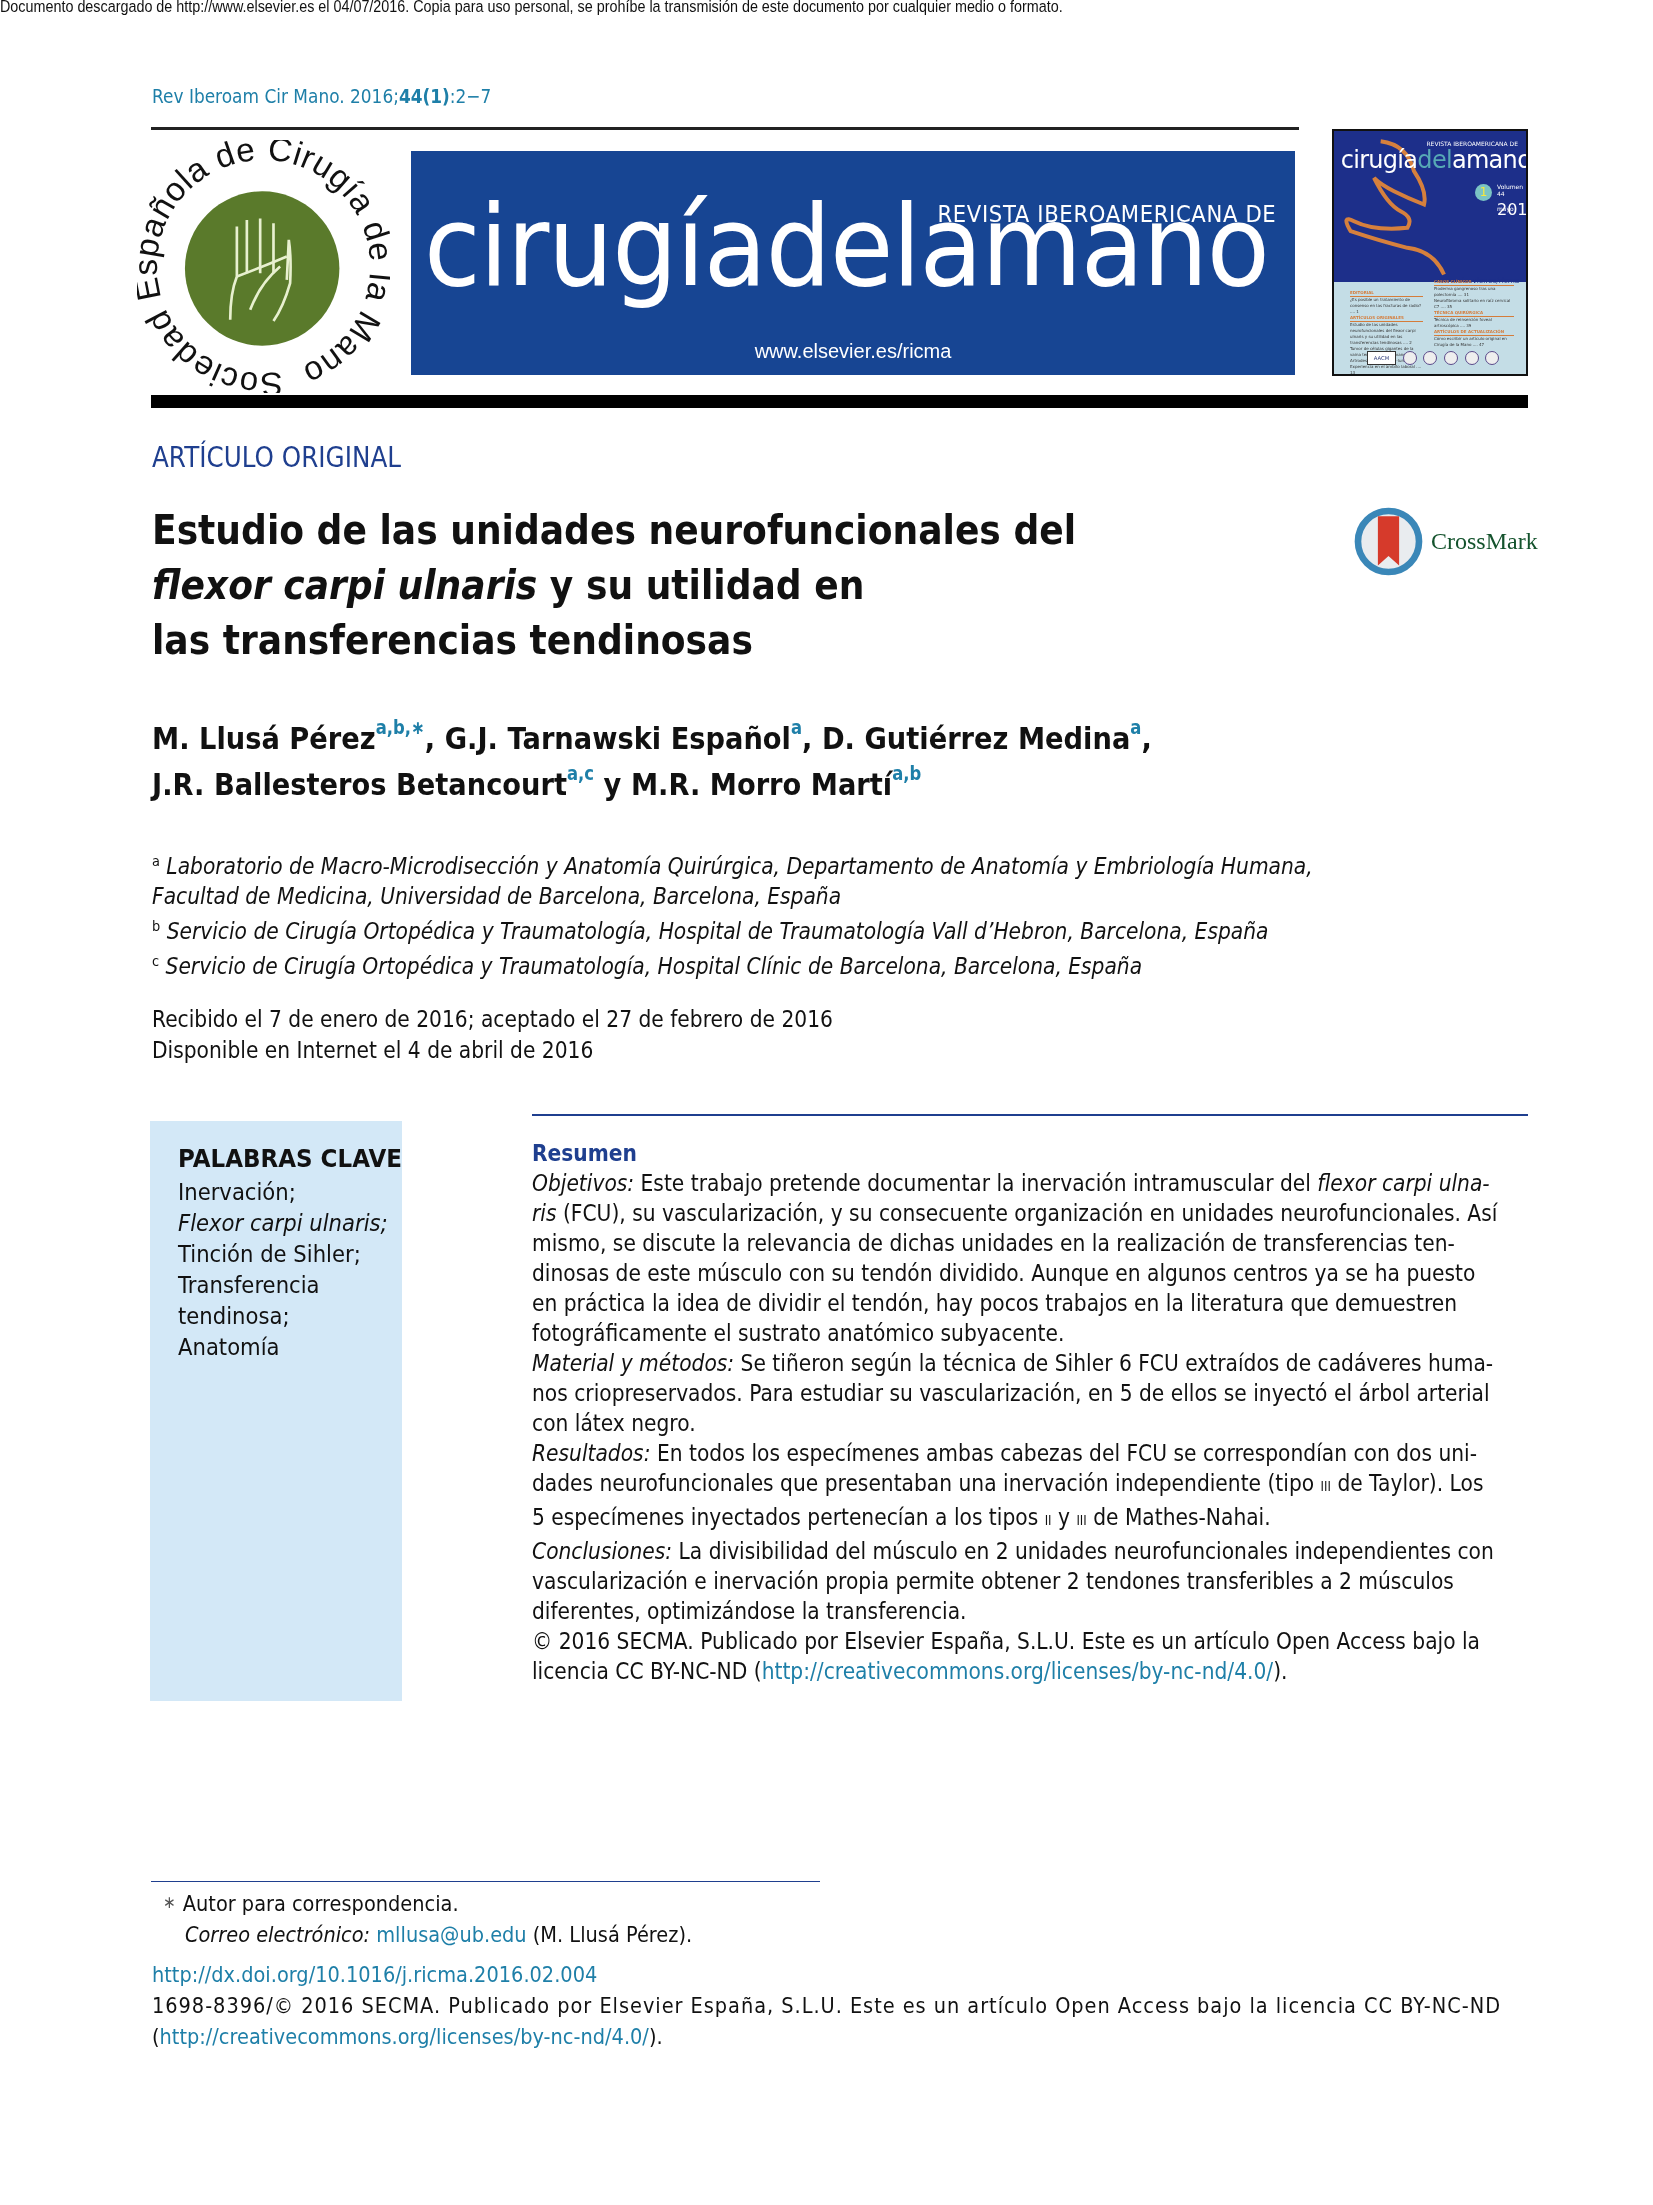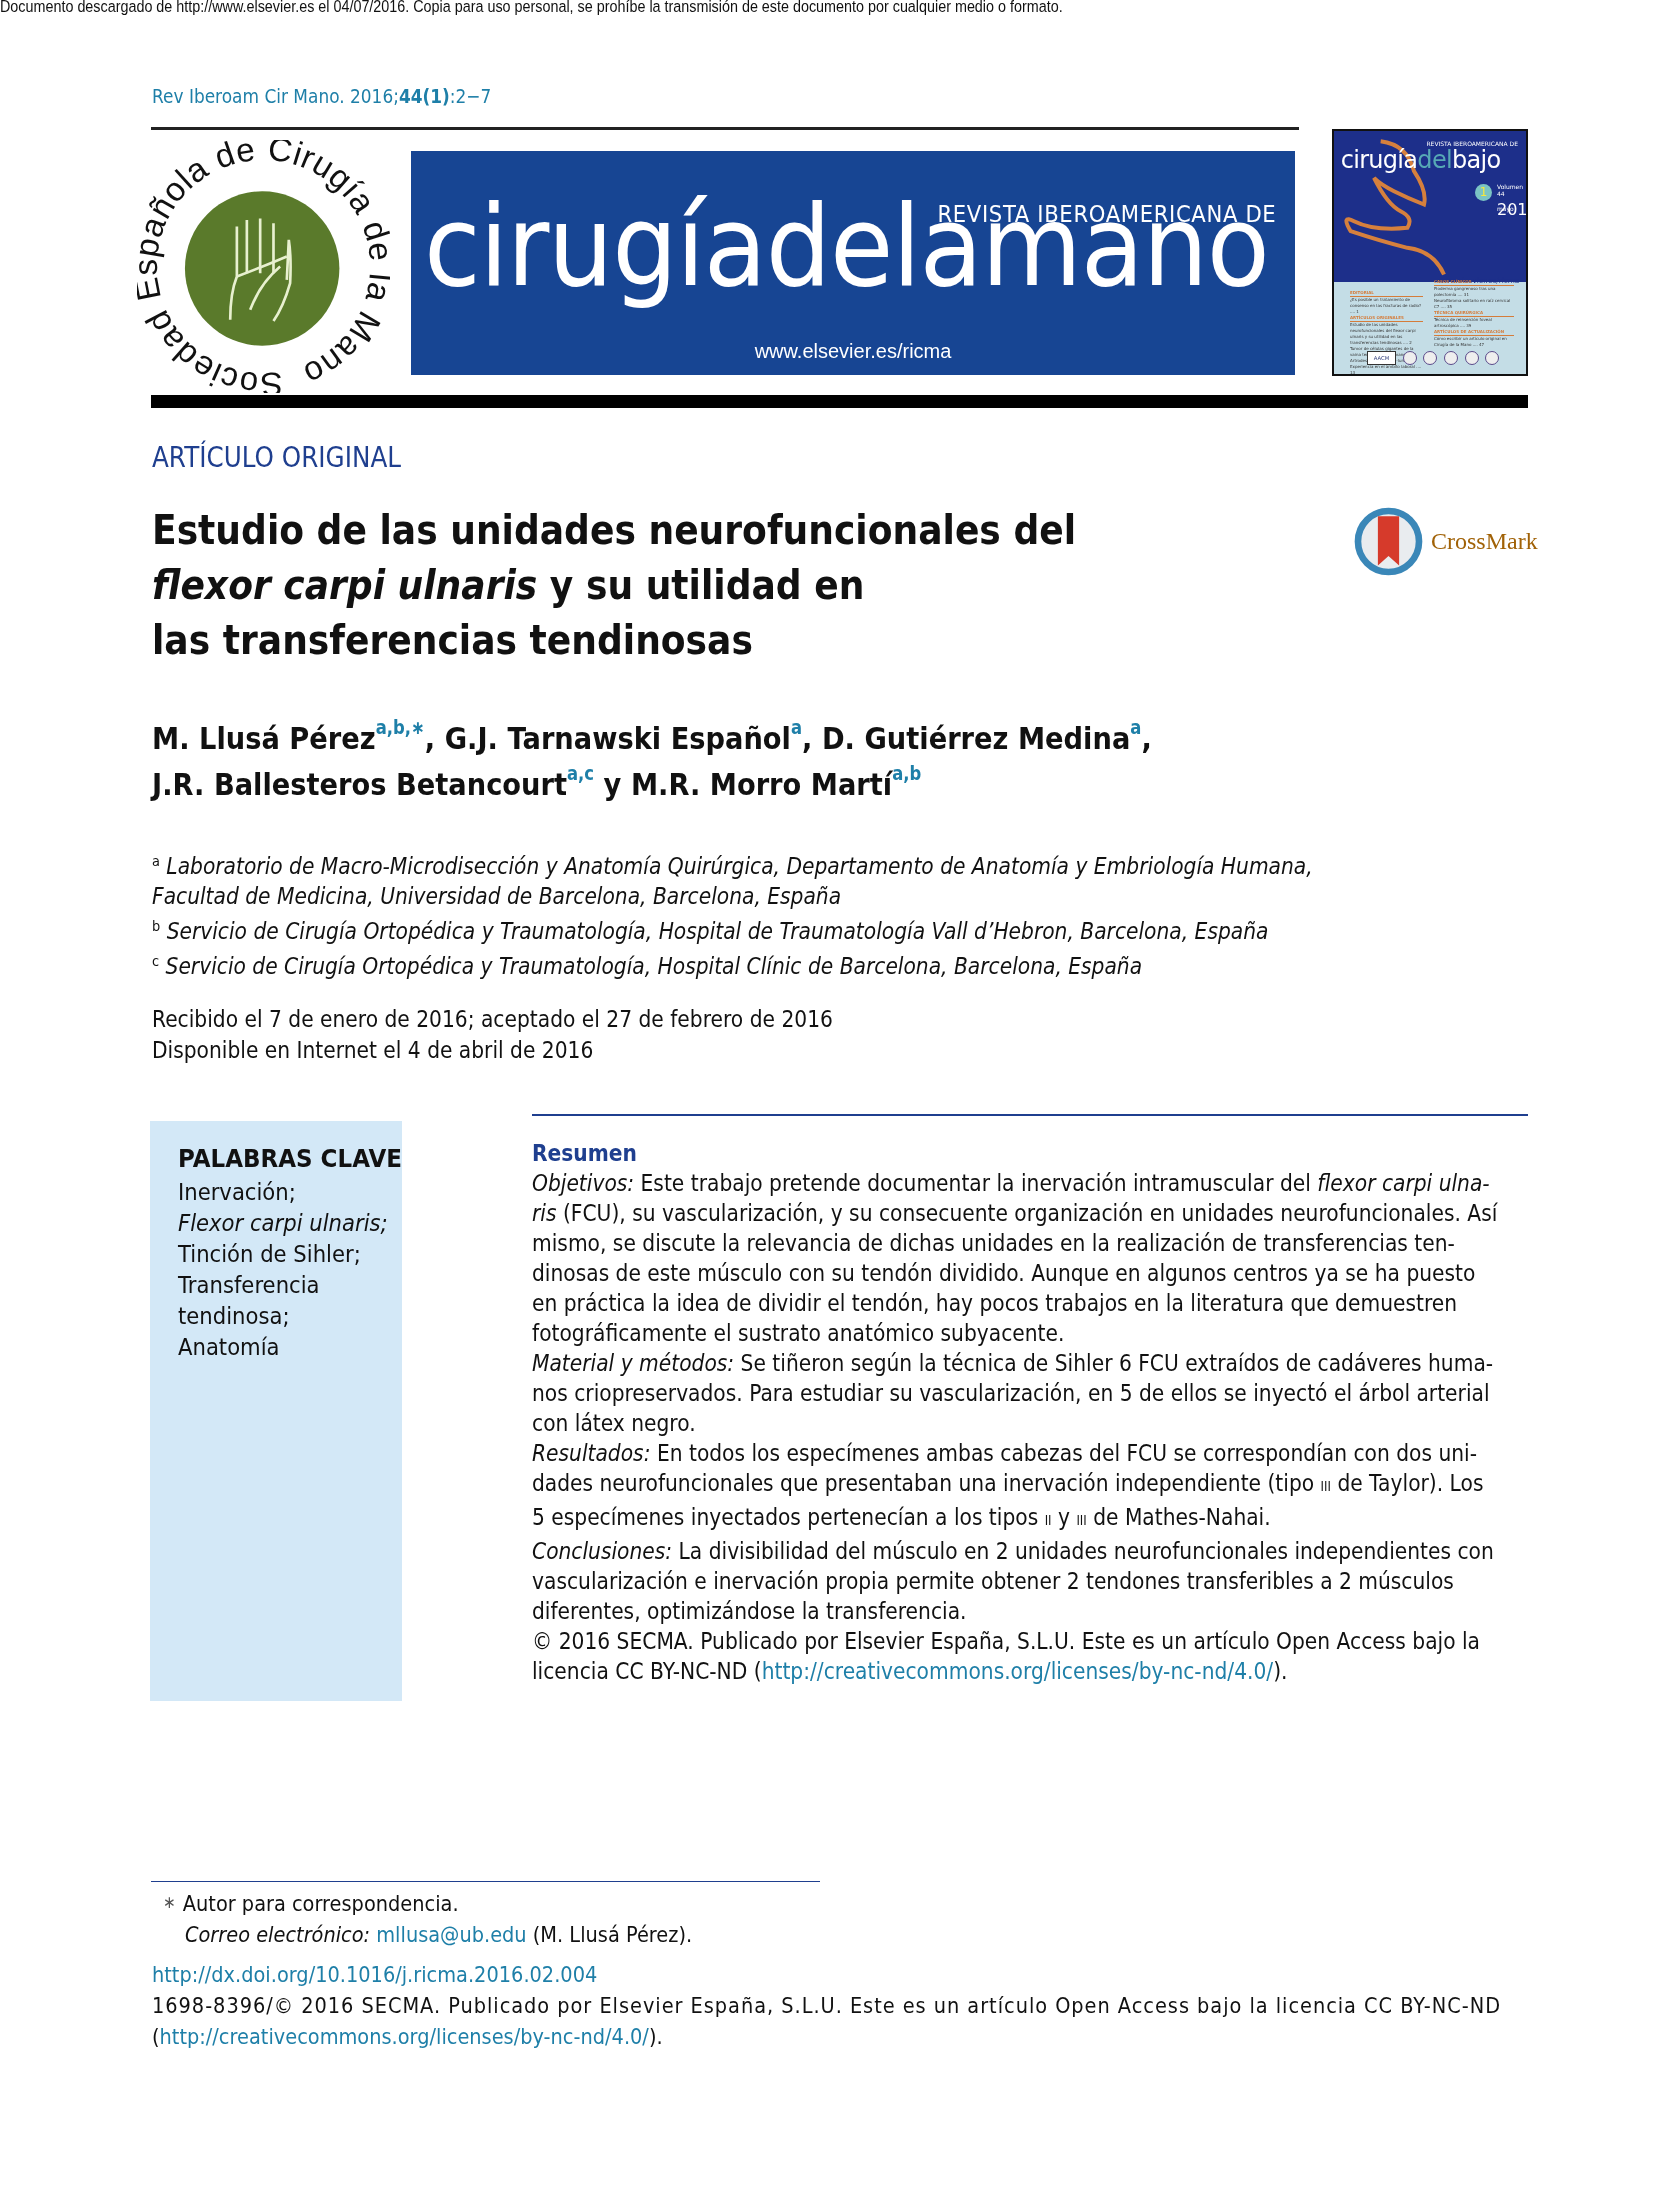--- a/index.html
+++ b/index.html
@@ -38,21 +38,21 @@
   .cover .soc span { display:inline-block; width:12px; height:12px; border-radius:50%; border:1.3px solid #5b4a8a; background:#eee; }
   .cover .soc .aacm { width:27px; height:12px; border-radius:0; border:0.7px solid #333; background:#fff;
                       font-size:5.3px; color:#2a3a7a; text-align:center; line-height:12px; }
   .rule-thick { left:151px; top:395px; width:1377px; height:13.3px; background:#000; }
   .section-label { left:152px; top:441px; font-size:28px; color:#1f3f8f;
                    transform:scaleX(0.88); transform-origin:left top; white-space:nowrap; }
   .title { left:152px; top:503px; font-size:41px; font-weight:bold; line-height:55px; color:#111;
            transform:scaleX(0.88); transform-origin:left top; white-space:nowrap; }
   .title i { font-style:italic; }
   .crossmark { left:1354px; top:507px; display:flex; align-items:center; gap:8px; }
-  .crossmark .txt { font-family:"Liberation Serif", serif; font-size:24px; color:#a16207; }
+  .crossmark .txt { font-family:"Liberation Serif", serif; font-size:24px; color:#14532d; }
   .authors { left:152px; top:710px; font-size:31px; font-weight:bold; line-height:36px; color:#111;
              transform:scaleX(0.88); transform-origin:left top; white-space:nowrap; }
   .authors sup { color:#1e7fa8; font-size:18.7px; vertical-align:14.7px; font-weight:bold; }
   .affil { left:152px; top:846px; font-size:23px; line-height:30px; color:#111;
            transform:scaleX(0.88); transform-origin:left top; white-space:nowrap; }
   .affil .line { font-style:italic; }
   .affil sup { font-style:normal; font-size:14.7px; vertical-align:8px; }
   .dates { left:152px; top:1004px; font-size:23px; line-height:31px; color:#111;
            transform:scaleX(0.88); transform-origin:left top; white-space:nowrap; }
   .kwbox { left:150px; top:1121px; width:252px; height:580px; background:#d3e8f7; }
@@ -108,21 +108,21 @@
   <div class="name">cirugíadelamano</div>
   <div class="url">www.elsevier.es/ricma</div>
 </div>
 
 <div class="abs cover">
   <div class="top"></div>
   <svg style="position:absolute;left:0;top:0" width="196" height="247" viewBox="0 0 294 370">
     <path d="M70 15 Q110 20 120 60 Q140 90 135 110 Q110 100 90 90 Q70 80 60 70 Q80 110 100 120 Q120 130 110 145 Q60 150 30 135 Q10 125 25 150 Q70 165 110 175 Q150 180 165 215" stroke="#d6803d" stroke-width="6" fill="none"></path>
   </svg>
   <div class="kicker">REVISTA IBEROAMERICANA DE</div>
-  <div class="ttl"><span>cirugía</span><span class="de">del</span><span>bajo</span></div>
+  <div class="ttl"><span>cirugía</span><span class="de">del</span><span>amano</span></div>
   <div class="issue">1</div>
   <div class="vol"><span>Volumen 44</span><br><br><span>mayo</span></div>
   <div class="year">2016</div>
   <div class="curl">www.elsevier.es/ricma</div>
   <div class="toc" style="left:16px;top:159px;width:73px;">
     <div class="h">EDITORIAL</div>
     <div>¿Es posible un tratamiento de consenso en las fracturas de radio? .... 1</div>
     <div class="h">ARTÍCULOS ORIGINALES</div>
     <div>Estudio de las unidades neurofuncionales del flexor carpi ulnaris y su utilidad en las transferencias tendinosas .... 2</div>
     <div>Tumor de células gigantes de la vaina tendinosa de la mano .... 8</div>

